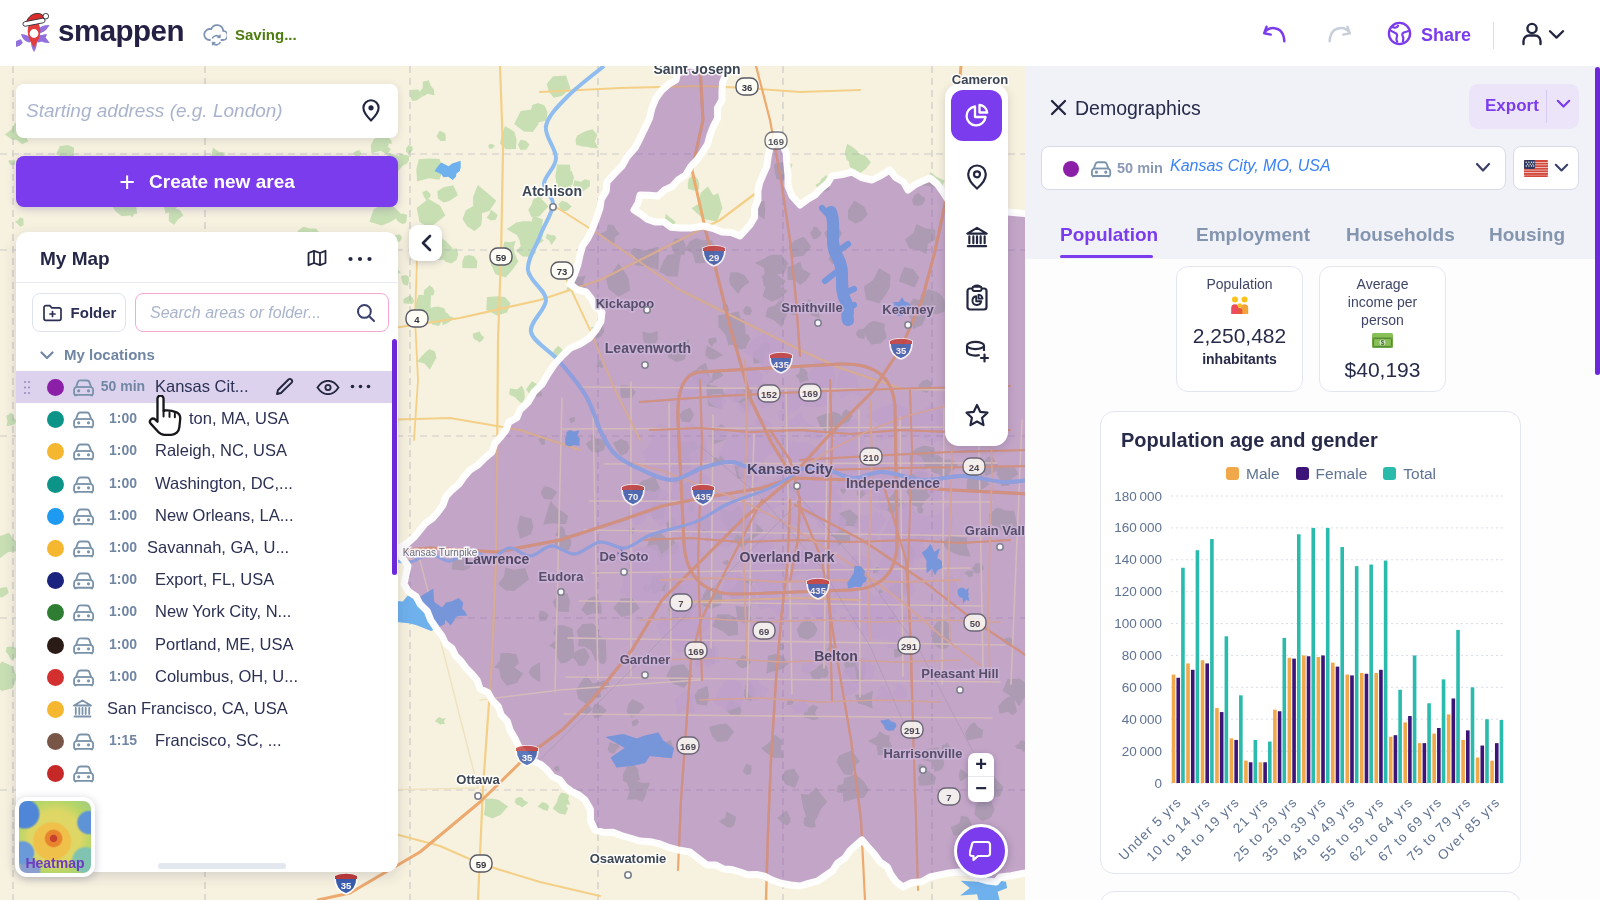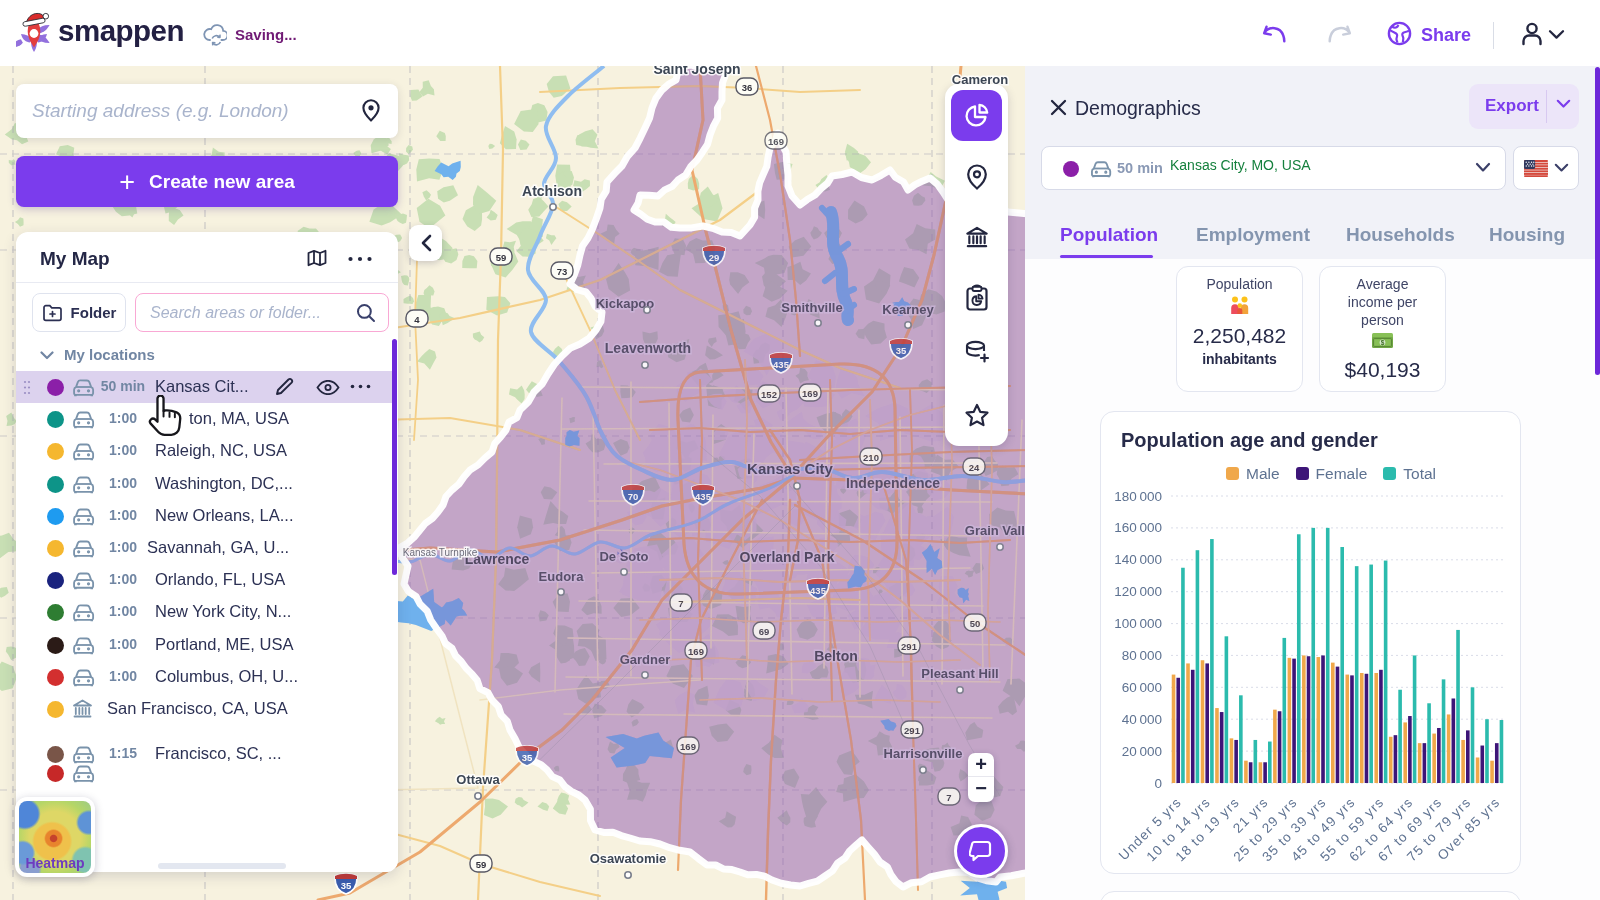--- a/index.html
+++ b/index.html
@@ -2,32 +2,32 @@
 <html><head>
 <meta charset="utf-8">
 <style>
 * { margin:0; padding:0; box-sizing:border-box; }
 html,body { width:1600px; height:900px; overflow:hidden; font-family:"Liberation Sans",sans-serif; background:#fff; }
 #app { position:relative; width:1600px; height:900px; }
 
 #topbar { position:absolute; left:0; top:0; width:1600px; height:66px; background:#fff; z-index:30; }
 #logo { position:absolute; left:16px; top:8px; width:36px; height:46px; }
 #logotext { position:absolute; left:58px; top:14px; font-size:29.5px; font-weight:800; color:#232043; letter-spacing:-0.5px; }
-#saving { position:absolute; left:203px; top:24px; width:150px; color:#701a75; font-weight:700; font-size:15px; }
+#saving { position:absolute; left:203px; top:24px; width:150px; color:#4d7c0f; font-weight:700; font-size:15px; }
 #saving svg { vertical-align:-6px; margin-right:8px; }
 .tbicon { position:absolute; top:22px; }
 #share { position:absolute; left:1387px; top:21px; color:#7b3ced; font-weight:700; font-size:18px; }
 #share svg { vertical-align:-5px; margin-right:9px; }
 #tb-divider { position:absolute; left:1493px; top:22px; width:1px; height:27px; background:#d9dde6; }
 
 #map { position:absolute; left:0; top:66px; width:1030px; height:834px; overflow:hidden; }
 
 #addr { position:absolute; left:16px; top:84px; width:382px; height:54px; background:#fff; border-radius:8px;
   box-shadow:0 2px 8px rgba(40,40,80,.14); z-index:20; display:flex; align-items:center; }
-#addr .ph { margin-left:16px; font-size:19px; font-style:italic; color:#a9b4cc; flex:1; }
+#addr .ph { margin-left:10px; font-size:19px; font-style:italic; color:#a9b4cc; flex:1; }
 #addr svg { margin-right:16px; }
 #create { position:absolute; left:16px; top:156px; width:382px; height:51px; background:#7b3ced; border-radius:8px;
   z-index:20; color:#fff; font-size:19px; font-weight:700; display:flex; align-items:center; justify-content:center;
   box-shadow:0 2px 8px rgba(60,30,140,.25); }
 #create .plus { font-size:27px; font-weight:400; margin-right:14px; position:relative; top:1px; }
 #mymap { position:absolute; left:16px; top:232px; width:382px; height:640px; background:#fff; border-radius:12px;
   box-shadow:0 4px 14px rgba(40,40,80,.16); z-index:20; overflow:hidden; }
 #mymap h2 { position:absolute; left:24px; top:16px; font-size:19px; font-weight:700; color:#242746; }
 #mm-divider { position:absolute; left:0px; top:50px; width:382px; height:1px; background:#e8eaf2; }
 #folderbtn { position:absolute; left:16px; top:61px; width:94px; height:39px; border:1px solid #dfe3ee; border-radius:8px;
@@ -78,21 +78,21 @@
 #pclose { position:absolute; left:25px; top:33px; }
 #ptitle { position:absolute; left:50px; top:31px; font-size:19.5px; font-weight:500; color:#272b49; }
 #export { position:absolute; left:444px; top:18px; width:110px; height:45px; background:#ece5f9; border-radius:9px; }
 #export .t { position:absolute; left:16px; top:12px; font-size:17px; font-weight:700; color:#7b3ced; }
 #export .d { position:absolute; left:77px; top:6px; width:1px; height:33px; background:#d8c9f1; }
 #export svg { position:absolute; right:8px; top:15px; }
 #seldrop { position:absolute; left:16px; top:80px; width:465px; height:44px; background:#fff; border:1px solid #d7dae8; border-radius:8px; }
 #seldrop .dot { position:absolute; left:21px; top:14px; width:16px; height:16px; border-radius:50%; background:#8b1fa8; }
 #seldrop .car { position:absolute; left:47px; top:11px; }
 #seldrop .min { position:absolute; left:75px; top:13px; font-size:14.5px; font-weight:700; color:#8a99b5; }
-#seldrop .city { position:absolute; left:128px; top:10px; font-size:14px; color:#15803d; }
+#seldrop .city { position:absolute; left:128px; top:10px; font-size:16px; color:#3b82f6;font-style:italic; }
 #seldrop .chev { position:absolute; right:14px; top:15px; }
 #flagdrop { position:absolute; left:488px; top:80px; width:66px; height:44px; background:#fff; border:1px solid #d7dae8; border-radius:8px; }
 #tabs { position:absolute; left:0; top:145px; width:575px; height:48px; }
 .tab { position:absolute; top:13px; font-size:19px; font-weight:700; color:#8495af; }
 #tab-pop { left:35px; color:#7b3ced; }
 #tab-underline { position:absolute; left:35px; top:44px; width:93px; height:3px; background:#7b3ced; border-radius:2px; }
 #pcontent { position:absolute; left:0; top:193px; width:575px; height:641px; background:#fdfdfe; }
 .scard { position:absolute; top:7px; width:127px; height:126px; background:#fff; border:1px solid #e3e6f0; border-radius:12px; text-align:center; }
 #scard1 { left:151px; }
 #scard2 { left:294px; }
@@ -1212,21 +1212,21 @@
           <svg class="car" width="25" height="22" viewBox="0 0 26 22">
             <g fill="none" stroke="#7a93ab" stroke-width="1.9" stroke-linejoin="round">
 <path d="M3.2 17.5 v-3.6 a3 3 0 0 1 2-2.8 l1.9-5.2 a2.7 2.7 0 0 1 2.5-1.7 h7 a2.7 2.7 0 0 1 2.5 1.7 l1.9 5.2 a3 3 0 0 1 2 2.8 v3.6 a1.6 1.6 0 0 1 -1.6 1.6 H4.8 a1.6 1.6 0 0 1 -1.6-1.6 Z"></path>
 <path d="M5.4 11 h15.4"></path>
 <path d="M4.6 19.3 v1.2 M21.6 19.3 v1.2" stroke-width="2.6"></path>
 <circle cx="8" cy="15" r="0.7" fill="#7a93ab"></circle>
               <circle cx="18.2" cy="15" r="0.7" fill="#7a93ab"></circle>
 </g>
           </svg>
           <span class="time">1:00</span>
-          <span class="rname" style="left:139px">Orlando, FL, USA</span>
+          <span class="rname" style="left:139px">Export, FL, USA</span>
         </div>
         <div class="row" style="top:225px;">
           <span class="dot" style="background:#2e7d32"></span>
           <svg class="car" width="25" height="22" viewBox="0 0 26 22">
             <g fill="none" stroke="#7a93ab" stroke-width="1.9" stroke-linejoin="round">
 <path d="M3.2 17.5 v-3.6 a3 3 0 0 1 2-2.8 l1.9-5.2 a2.7 2.7 0 0 1 2.5-1.7 h7 a2.7 2.7 0 0 1 2.5 1.7 l1.9 5.2 a3 3 0 0 1 2 2.8 v3.6 a1.6 1.6 0 0 1 -1.6 1.6 H4.8 a1.6 1.6 0 0 1 -1.6-1.6 Z"></path>
 <path d="M5.4 11 h15.4"></path>
 <path d="M4.6 19.3 v1.2 M21.6 19.3 v1.2" stroke-width="2.6"></path>
 <circle cx="8" cy="15" r="0.7" fill="#7a93ab"></circle>
               <circle cx="18.2" cy="15" r="0.7" fill="#7a93ab"></circle>
@@ -1267,21 +1267,21 @@
           <span class="dot" style="background:#f5b72f"></span>
           <svg class="car" width="23" height="21" viewBox="0 0 22 21">
             <g fill="none" stroke="#7a93ab" stroke-width="1.8" stroke-linecap="round" stroke-linejoin="round" transform="scale(1.0)">
 <path d="M2.5 7.5 L11 2.5 L19.5 7.5 Z"></path>
 <path d="M4.3 10 v6 M7.8 10 v6 M11 10 v6 M14.2 10 v6 M17.7 10 v6"></path>
 <path d="M3 18.5 h16"></path>
 </g>
           </svg>
           <span class="rname" style="left:91px">San Francisco, CA, USA</span>
         </div>
-        <div class="row" style="top:354px;margin-top:13px;">
+        <div class="row" style="top:354px;">
           <span class="dot" style="background:#795548"></span>
           <svg class="car" width="25" height="22" viewBox="0 0 26 22">
             <g fill="none" stroke="#7a93ab" stroke-width="1.9" stroke-linejoin="round">
 <path d="M3.2 17.5 v-3.6 a3 3 0 0 1 2-2.8 l1.9-5.2 a2.7 2.7 0 0 1 2.5-1.7 h7 a2.7 2.7 0 0 1 2.5 1.7 l1.9 5.2 a3 3 0 0 1 2 2.8 v3.6 a1.6 1.6 0 0 1 -1.6 1.6 H4.8 a1.6 1.6 0 0 1 -1.6-1.6 Z"></path>
 <path d="M5.4 11 h15.4"></path>
 <path d="M4.6 19.3 v1.2 M21.6 19.3 v1.2" stroke-width="2.6"></path>
 <circle cx="8" cy="15" r="0.7" fill="#7a93ab"></circle>
               <circle cx="18.2" cy="15" r="0.7" fill="#7a93ab"></circle>
 </g>
           </svg>

